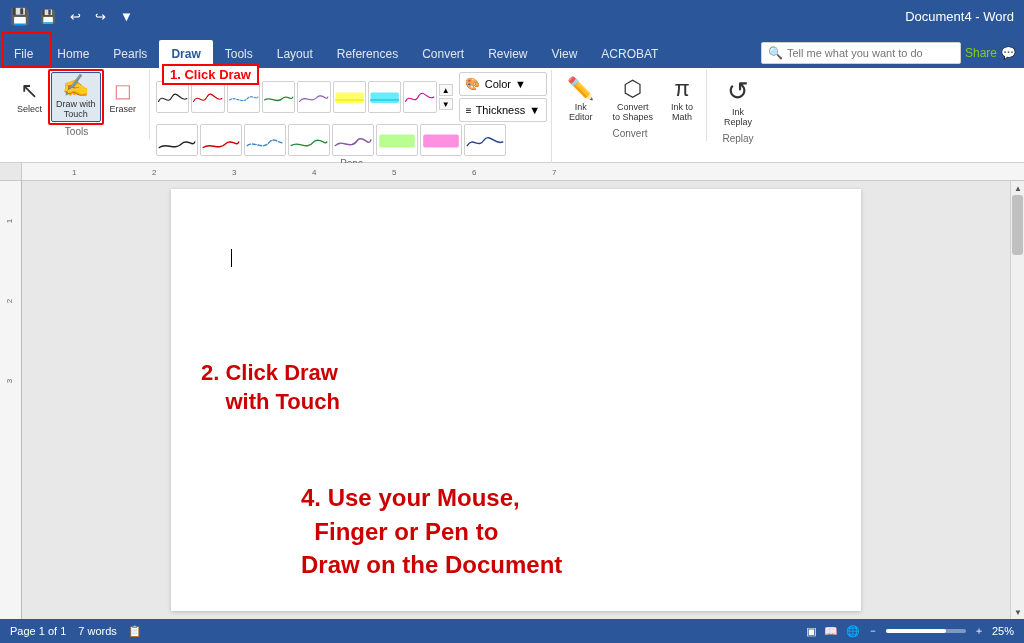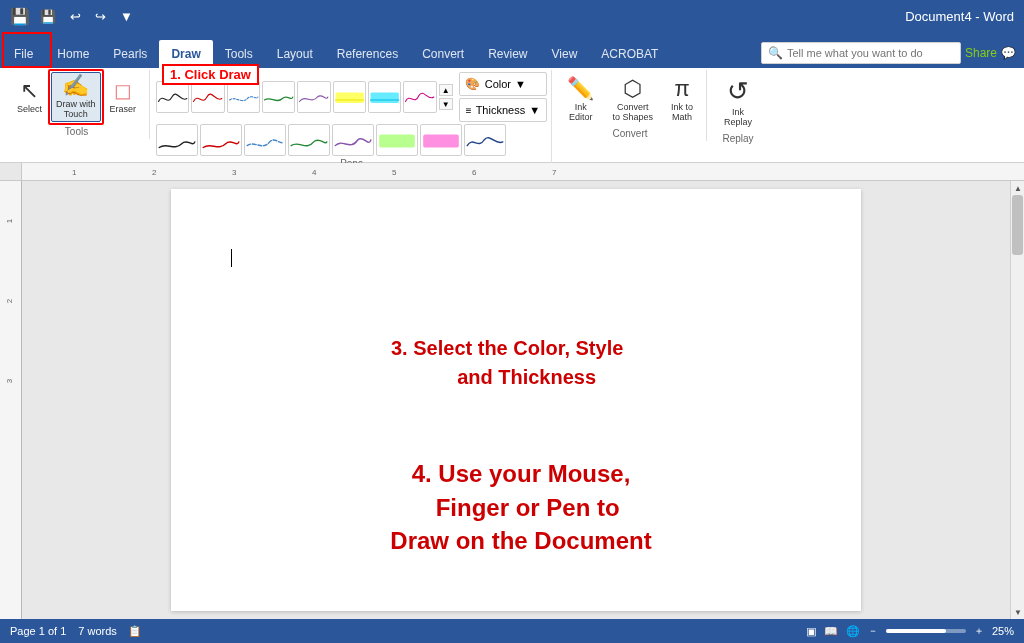--- a/index.html
+++ b/index.html
@@ -350,27 +350,26 @@
       top: 145px;
       left: 220px;
       color: #cc0000;
       font-size: 22px;
       font-weight: bold;
       line-height: 1.3;
       text-align: center;
     }
     .annotation-3 {
       position: absolute;
-      top: 268px;
+      top: 292px;
       left: 130px;
       color: #cc0000;
       font-size: 24px;
       font-weight: bold;
       line-height: 1.4;
-      text-align: center;
       width: 440px;
     }
     .scrollbar-right {
       width: 14px;
       background: #f0f0f0;
       border-left: 1px solid #d0d0d0;
       display: flex;
       flex-direction: column;
     }
     .scroll-thumb-area {
@@ -673,25 +672,25 @@
       <text x="12" y="40" font-size="8" fill="#666" transform="rotate(-90,12,40)" text-anchor="middle">1</text>
       <text x="12" y="120" font-size="8" fill="#666" transform="rotate(-90,12,120)" text-anchor="middle">2</text>
       <text x="12" y="200" font-size="8" fill="#666" transform="rotate(-90,12,200)" text-anchor="middle">3</text>
     </svg>
   </div>
   <div class="document-area">
     <div class="document-page">
       <div class="doc-content">
         <div class="text-cursor"></div>
 
-
-        <div class="annotation-2">
-          <span style="white-space:pre; font-size:20px; font-weight:bold; color:#cc0000;">3. Select the Color, Style
-       and Thickness</span>
+        <div class="annotation-1">
+          <span style="white-space:pre; font-size:22px; font-weight:bold; color:#cc0000;">2. Click Draw
+    with Touch</span>
         </div>
+
 
         <div class="annotation-3">
           <span style="white-space:pre; font-size:24px; font-weight:bold; color:#cc0000;">4. Use your Mouse,
   Finger or Pen to
 Draw on the Document</span>
         </div>
       </div>
     </div>
   </div>
 

